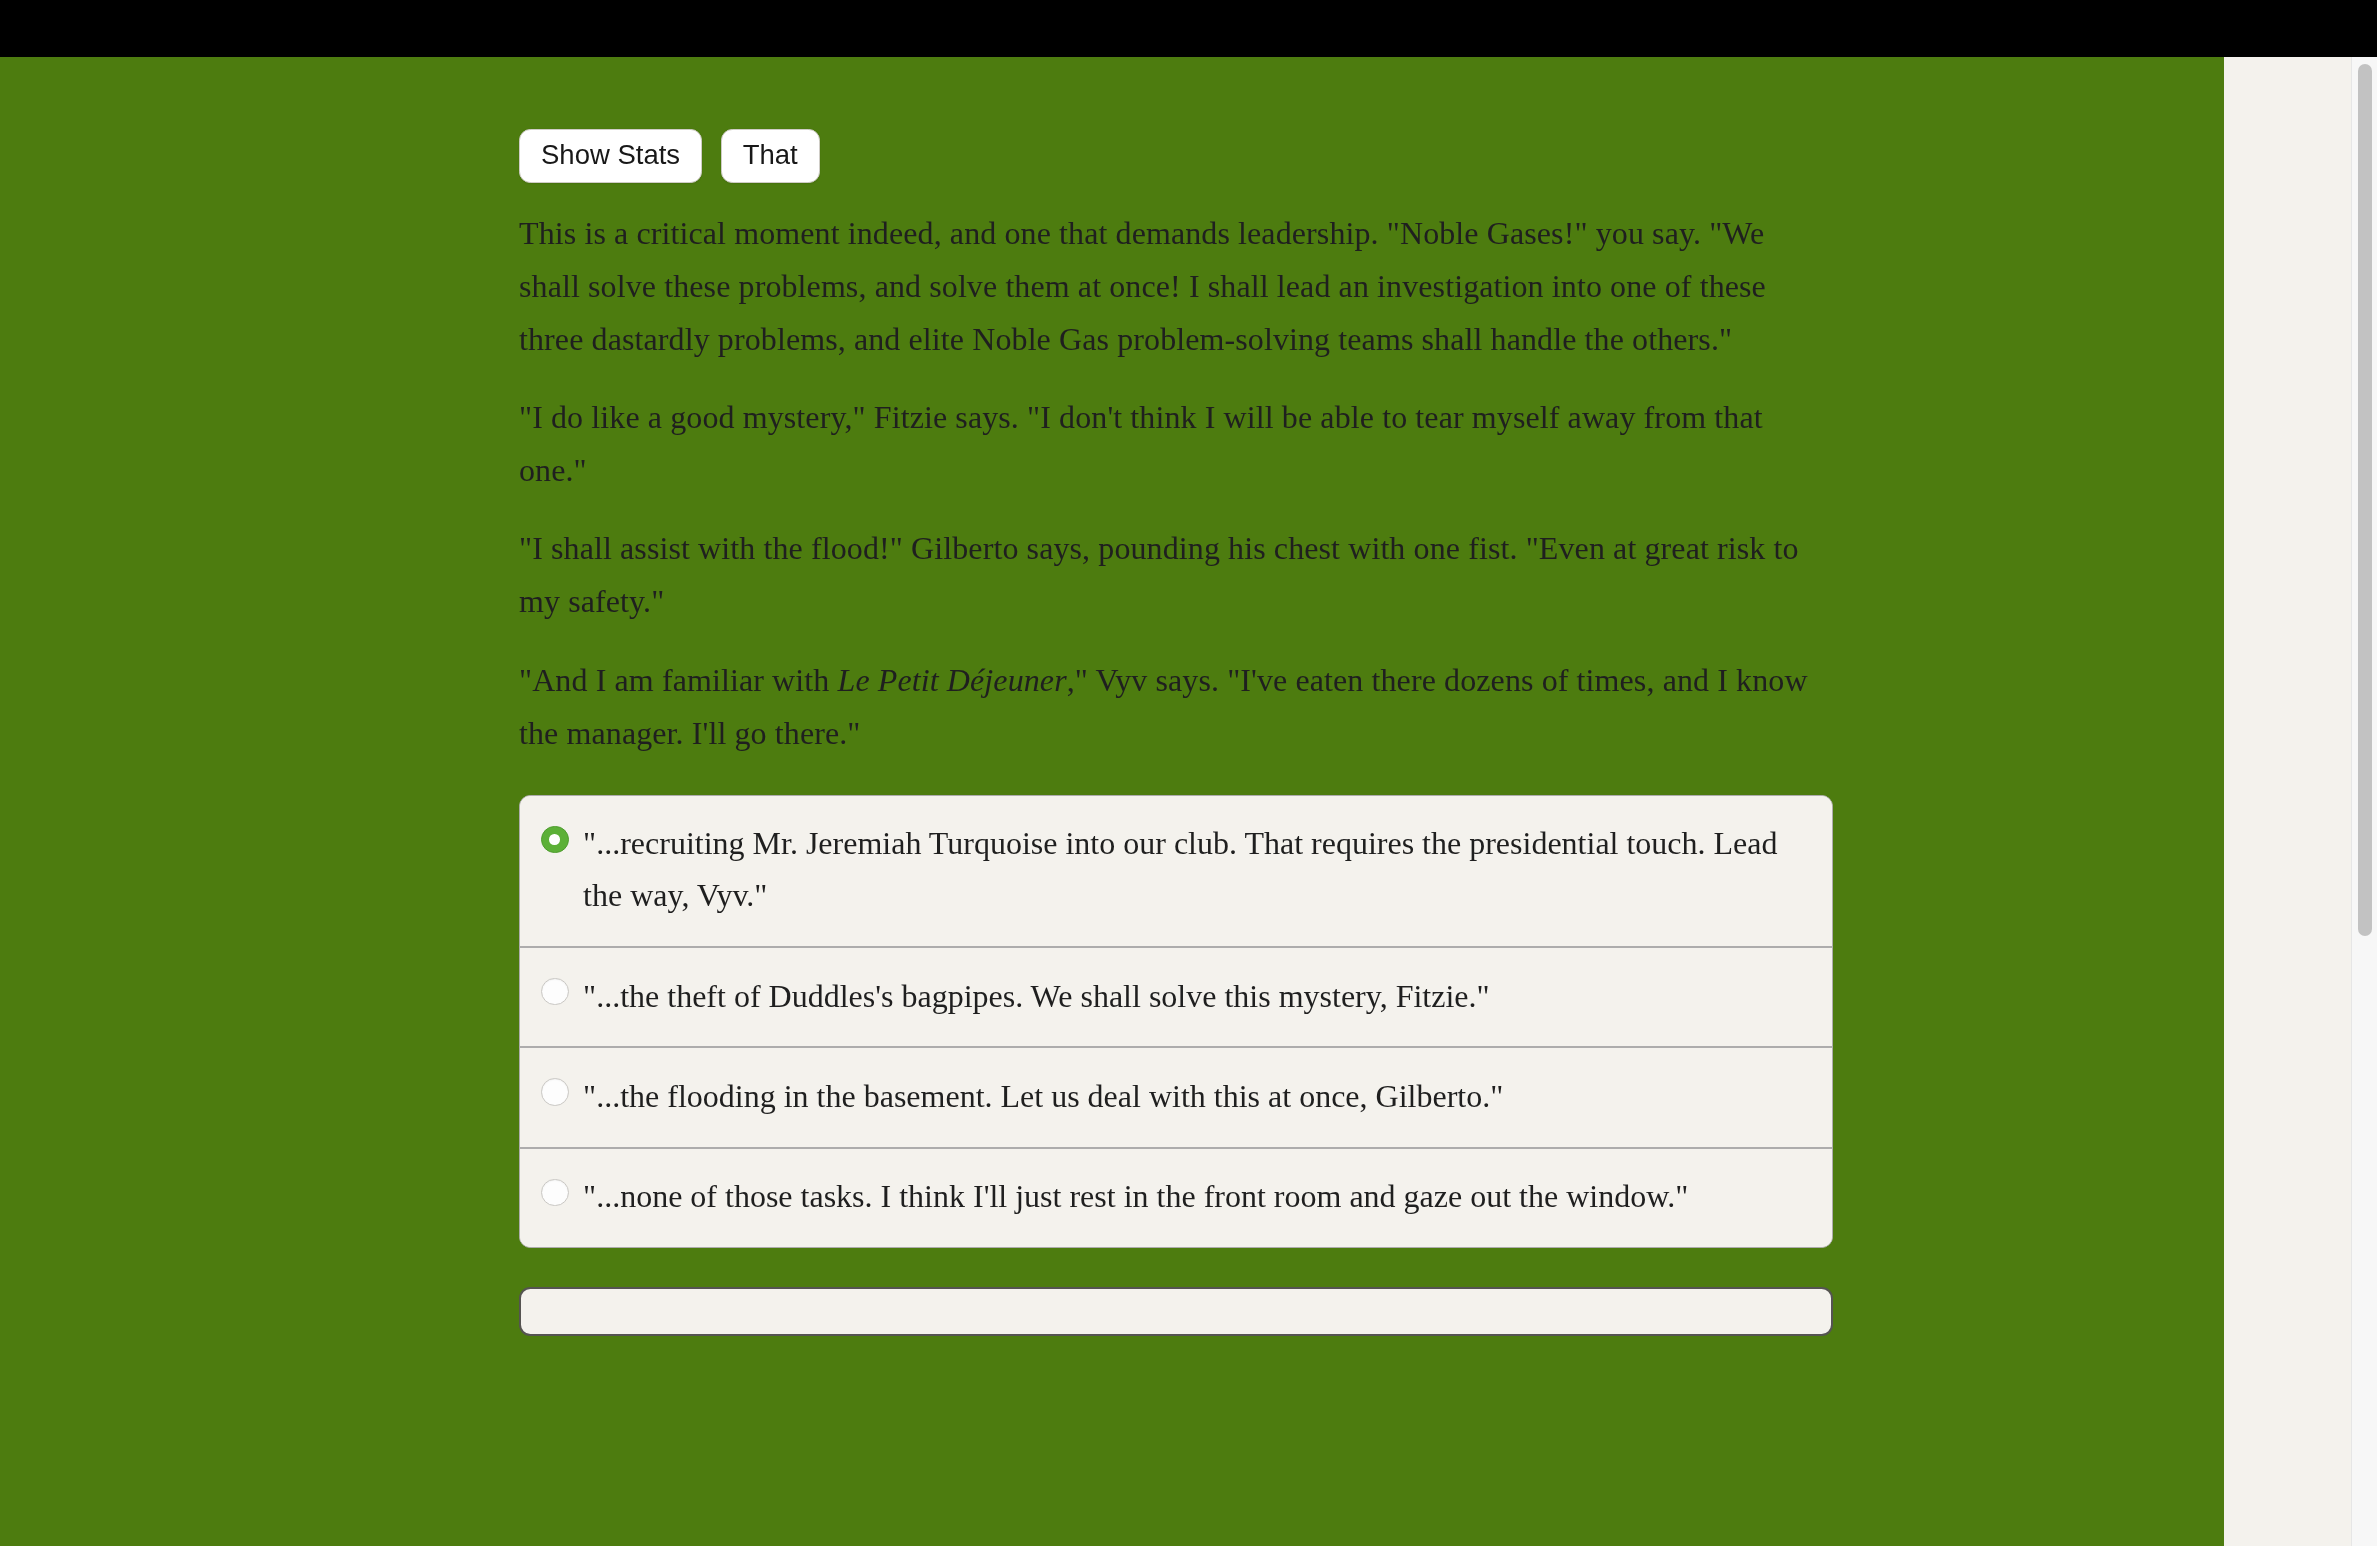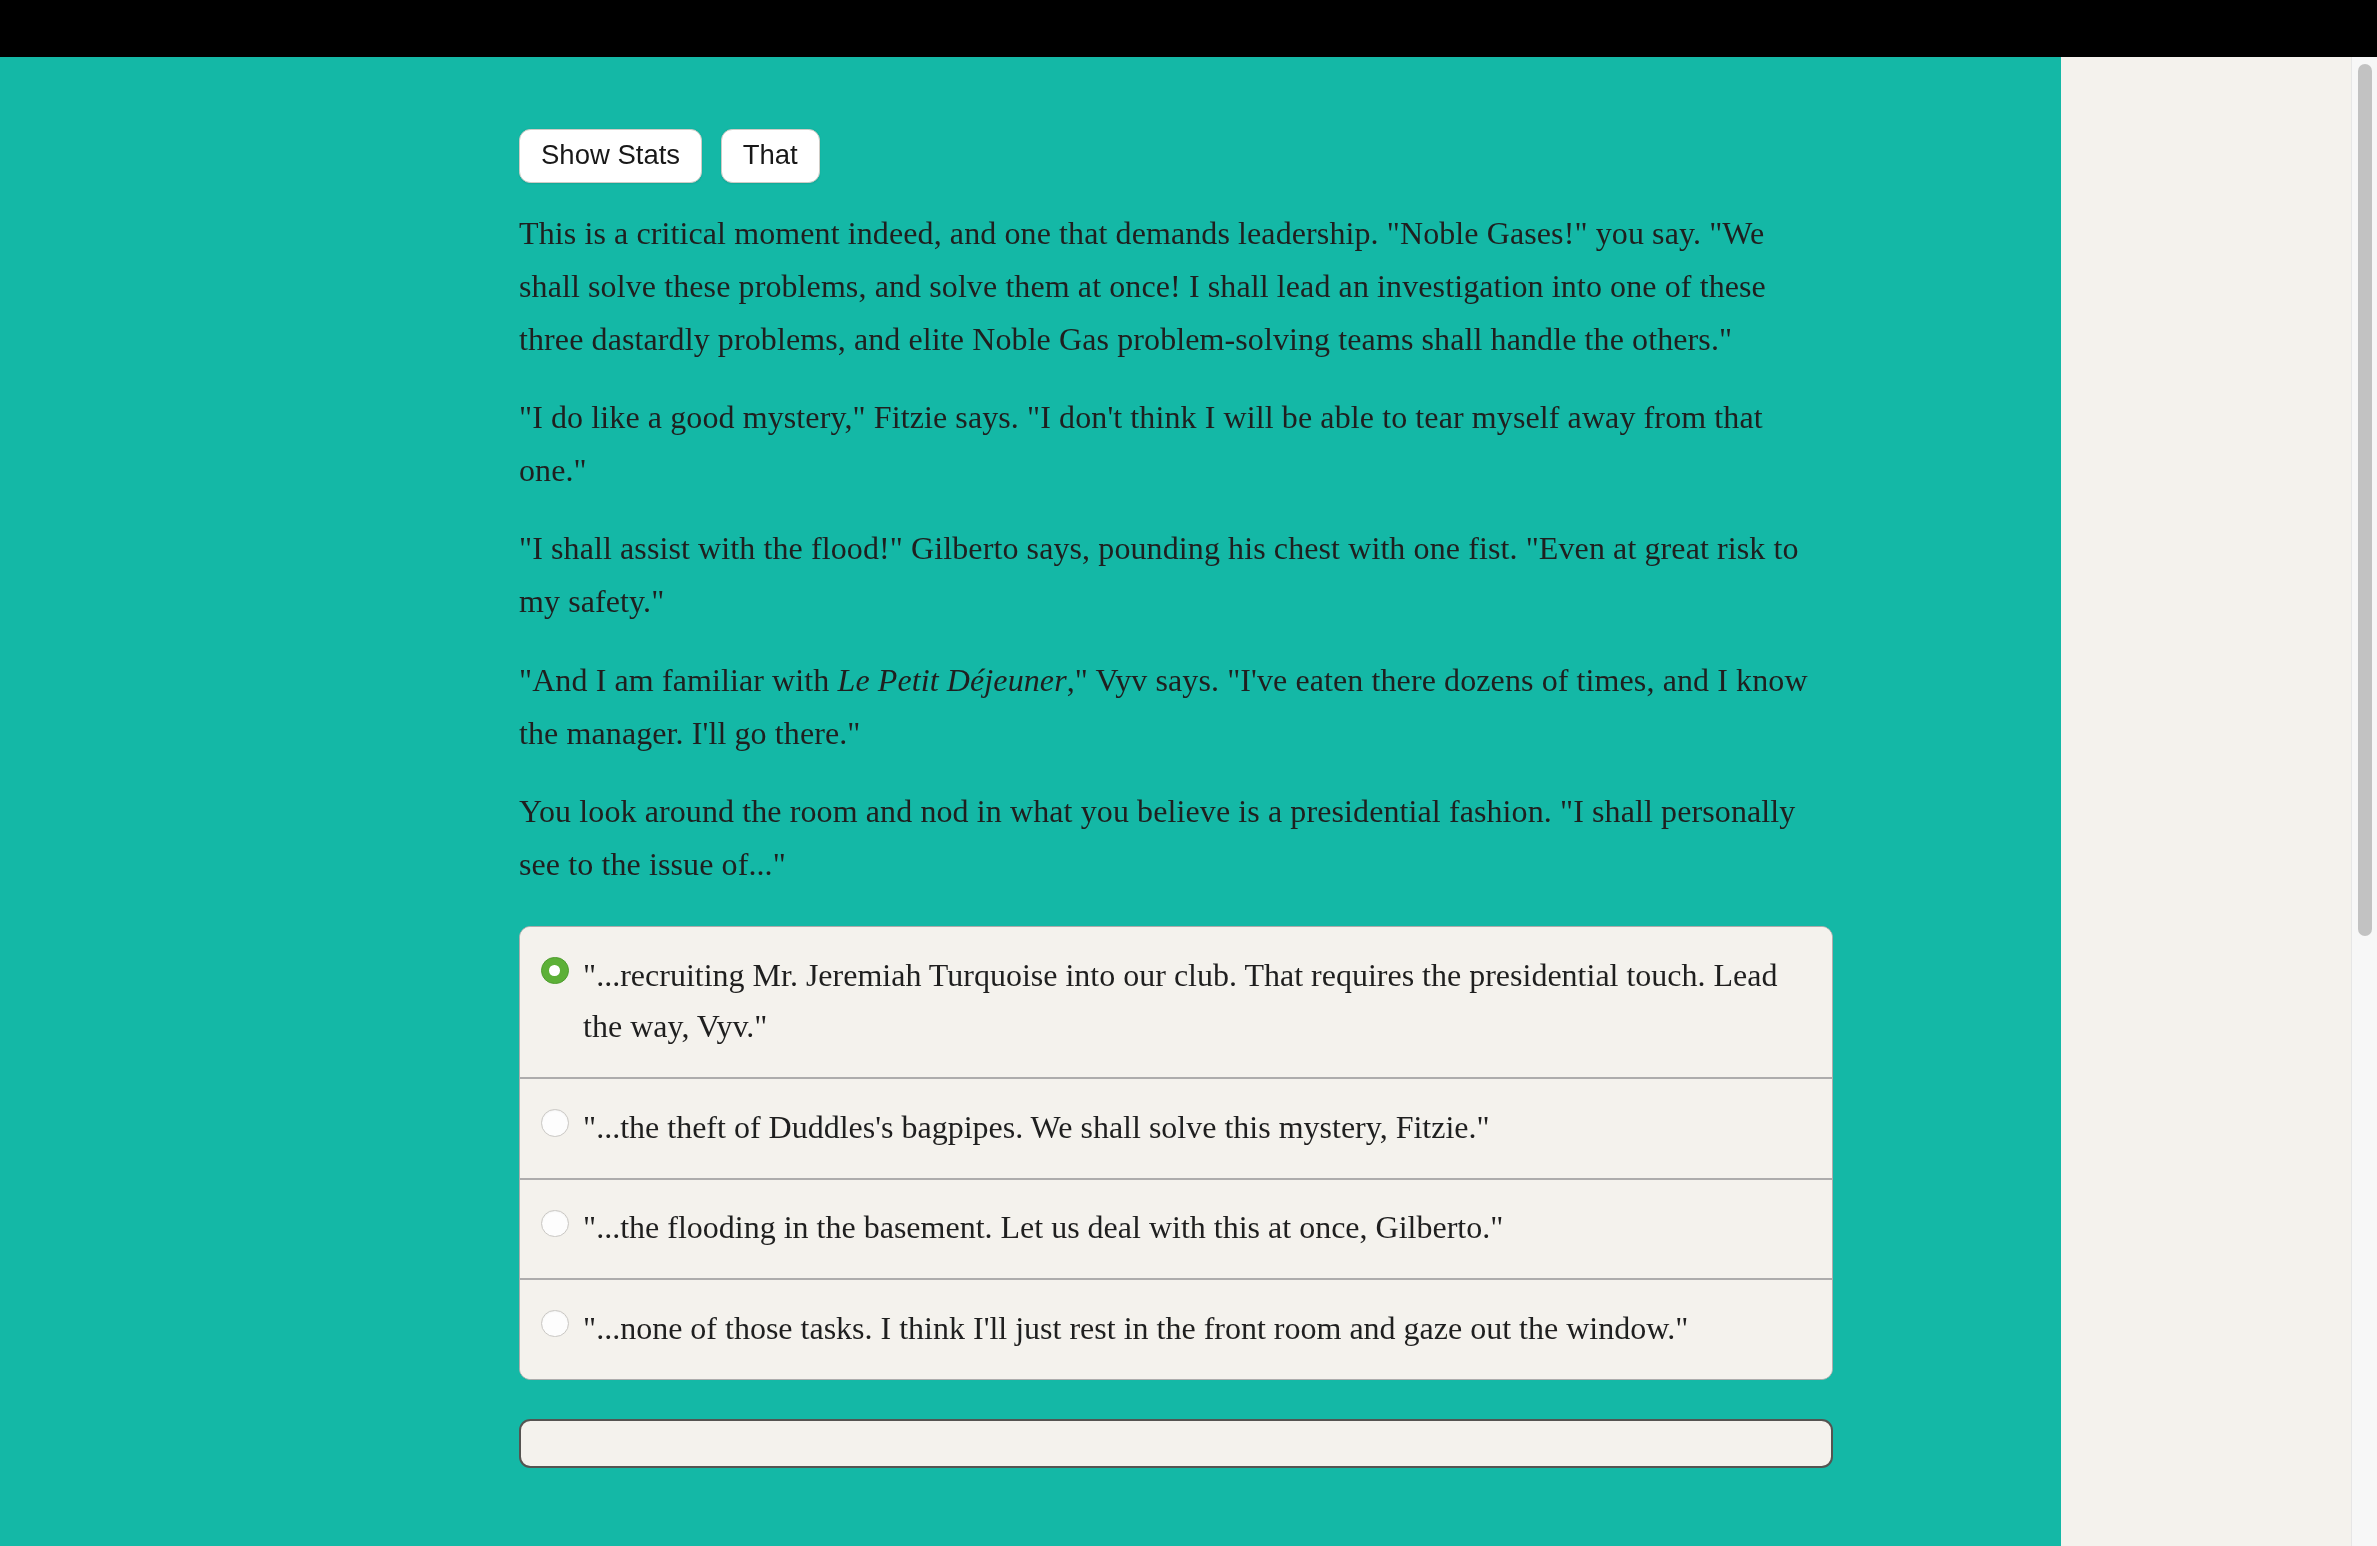--- a/index.html
+++ b/index.html
@@ -17,23 +17,23 @@
     position: absolute;
     top: 0; left: 0;
     width: 2377px;
     height: 57px;
     background: #000000;
   }
 
   #viewport {
     position: absolute;
     top: 57px; left: 0;
-    width: 2061px;
+    width: 2224px;
     height: 1489px;
-    background: #14b8a6;
+    background: #4d7c0f;
   }
 
   #page {
     position: absolute;
     left: 519px;
     top: 0px;
     width: 1314px;
   }
 
   
@@ -161,21 +161,20 @@
     <div class="btn-row">
       <button class="pill-btn">Show Stats</button>
       <button class="pill-btn">That</button>
     </div>
 
     <div class="story">
       <p>This is a critical moment indeed, and one that demands leadership. "Noble Gases!" you say. "We shall solve these problems, and solve them at once! I shall lead an investigation into one of these three dastardly problems, and elite Noble Gas problem-solving teams shall handle the others."</p>
       <p>"I do like a good mystery," Fitzie says. "I don't think I will be able to tear myself away from that one."</p>
       <p>"I shall assist with the flood!" Gilberto says, pounding his chest with one fist. "Even at great risk to my safety."</p>
       <p><span>"And I am familiar with </span><em>Le Petit Déjeuner</em><span>," Vyv says. "I've eaten there dozens of times, and I know the manager. I'll go there."</span></p>
-      <p>You look around the room and nod in what you believe is a presidential fashion. "I shall personally see to the issue of..."</p>
     </div>
 
     <div class="choices">
 
       <div class="choice">
         <span class="radio selected"></span>
         <span class="choice-text">"...recruiting Mr. Jeremiah Turquoise into our club. That requires the presidential touch. Lead the way, Vyv."</span>
       </div>
 
       <div class="choice">

